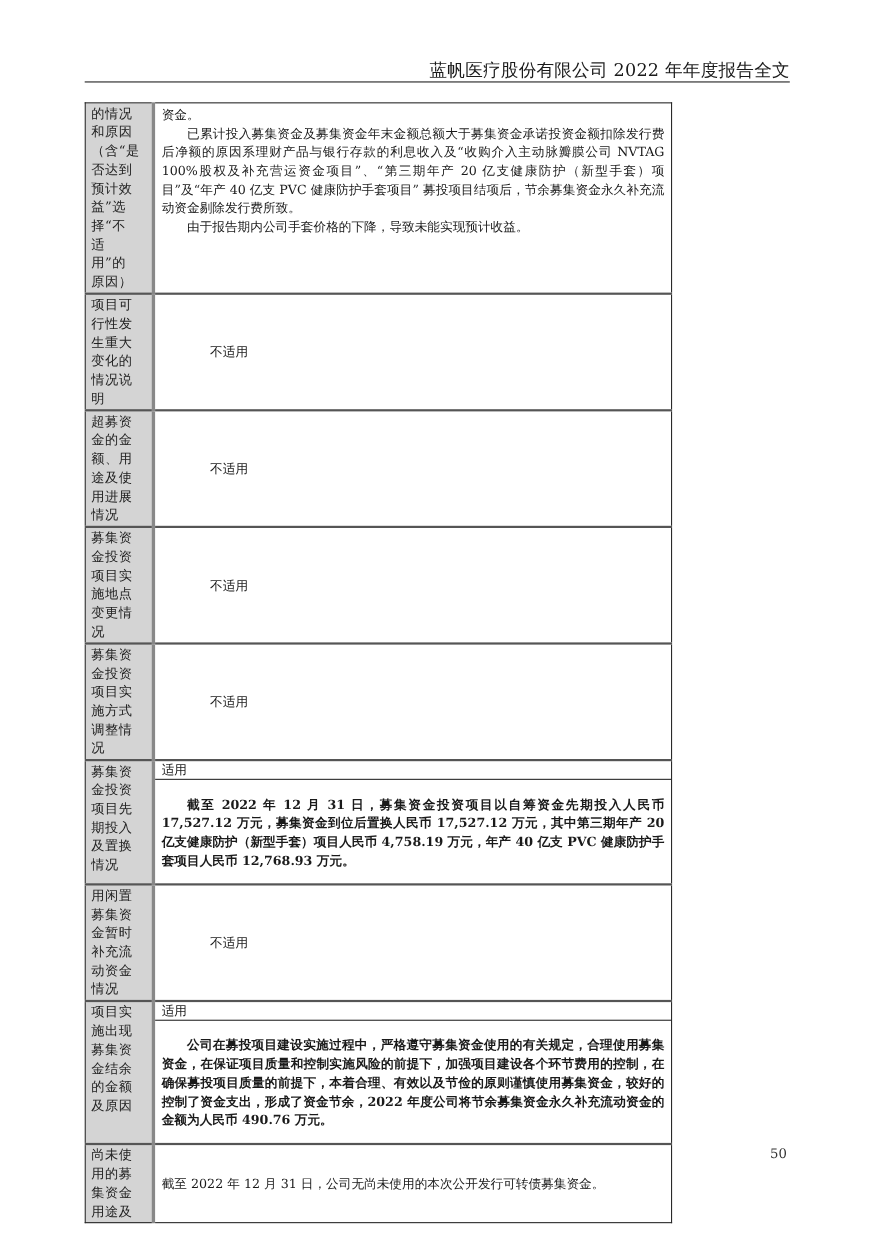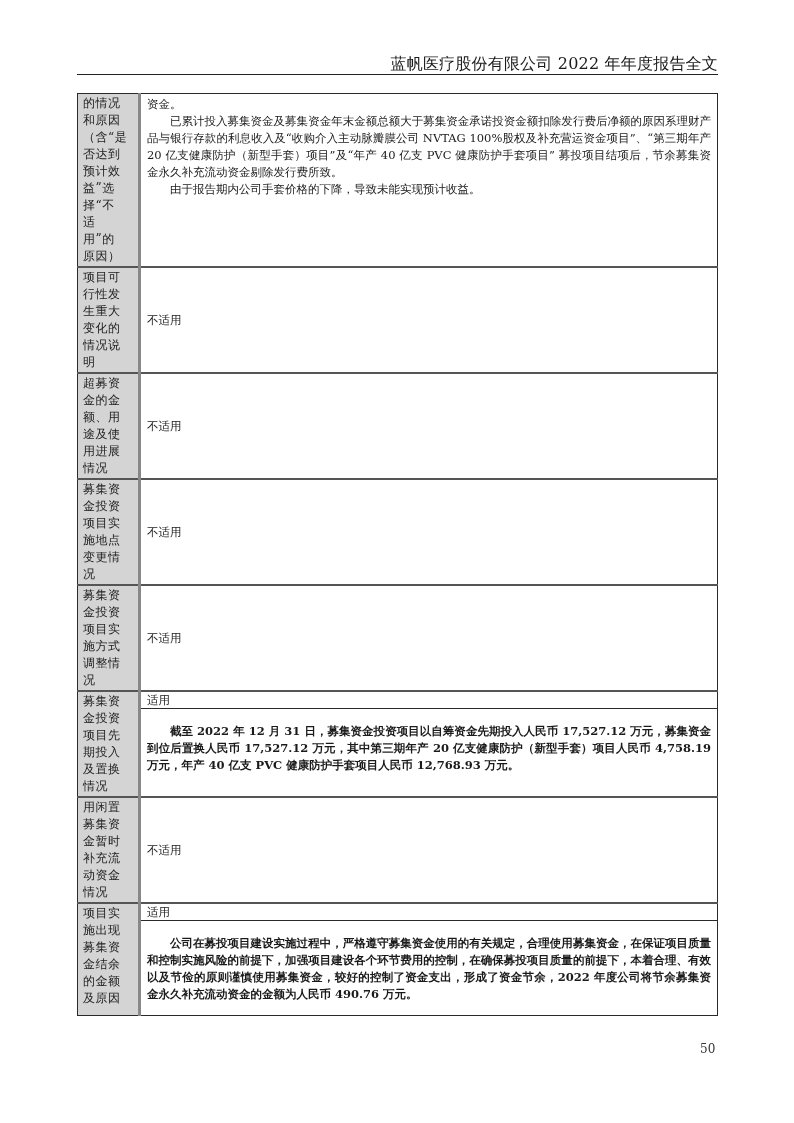--- a/index.html
+++ b/index.html
@@ -24,21 +24,21 @@
       border-bottom: 1.5px solid #222;
       text-align: right;
       font-size: 16px;
       line-height: 16px;
       letter-spacing: 0.2px;
     }
     .page-table {
       position: absolute;
       left: 77px;
       top: 93px;
-      width: 641px;
+      width: 534px;
       border-collapse: collapse;
       table-layout: fixed;
       font-size: 11.5px;
       line-height: 17px;
     }
     .page-table td {
       border: 1px solid #2a2a2a;
       vertical-align: middle;
       padding: 0;
     }
@@ -63,20 +63,21 @@
     }
     .para {
       text-indent: 2em;
       text-align: justify;
     }
     .para-first {
       text-indent: 0;
     }
     .na {
       font-size: 11.5px;
+      margin-left: 44px;
     }
     .sub-header {
       border-bottom: 1px solid #2a2a2a;
       padding: 0 6px;
       height: 16px;
       line-height: 16px;
     }
     .sub-body {
       padding: 14px 6px 12px 6px;
       font-weight: bold;
@@ -180,16 +181,24 @@
       <div class="label-inner">项目实施出现募集资金结余的金额及原因</div>
     </td>
     <td class="content-cell top-cell" style="padding:0 !important;">
       <div class="sub-header">适用</div>
       <div class="sub-body" style="padding-top:14px;">
         <div class="para">公司在募投项目建设实施过程中，严格遵守募集资金使用的有关规定，合理使用募集资金，在保证项目质量和控制实施风险的前提下，加强项目建设各个环节费用的控制，在确保募投项目质量的前提下，本着合理、有效以及节俭的原则谨慎使用募集资金，较好的控制了资金支出，形成了资金节余，2022 年度公司将节余募集资金永久补充流动资金的金额为人民币 490.76 万元。</div>
       </div>
     </td>
   </tr>
 
+  <tr class="thick-top" style="height:68px;">
+    <td class="label-cell">
+      <div class="label-inner">尚未使用的募集资金用途及</div>
+    </td>
+    <td class="content-cell">
+      <span>截至 2022 年 12 月 31 日，公司无尚未使用的本次公开发行可转债募集资金。</span>
+    </td>
+  </tr>
 </tbody>
   </table>
 
 <div class="page-number">50</div>
 
 </body></html>

